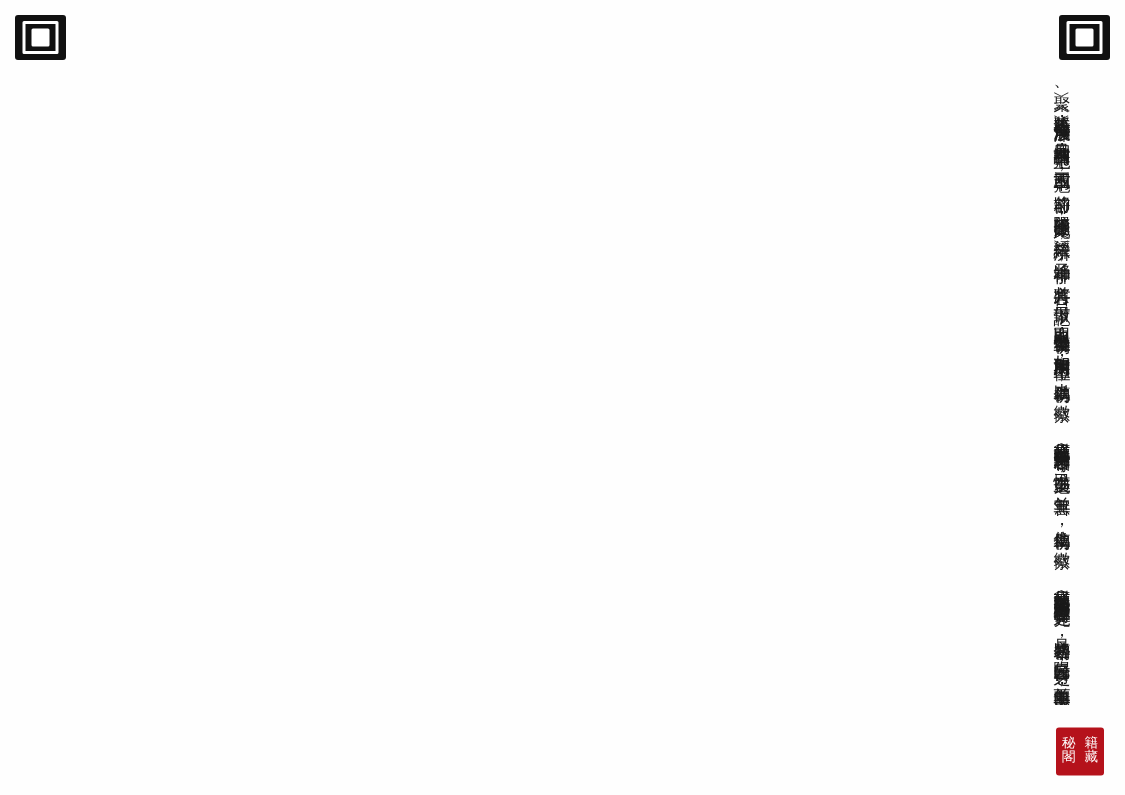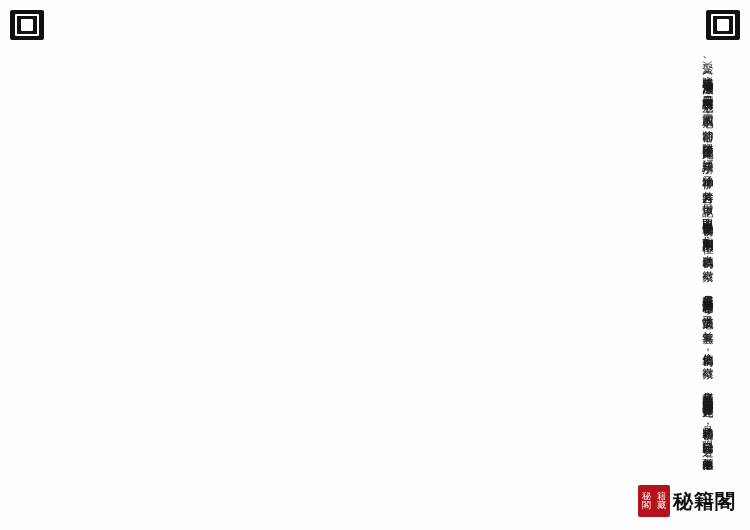--- a/index.html
+++ b/index.html
@@ -133,16 +133,15 @@
       <div class="col indent-1">見之將皆初傳，陽幹元巳日有之，並無申丙庚壬書，取幹，陽爲初傳用之矣，何必</div>
     </div>
 
   <div class="stamp">
     <div class="stamp-seal" id="sealBox">
         <span>秘</span>
         <span>籍</span>
         <span>閣</span>
         <span>藏</span>
       </div>
-    <div class="stamp-text">秘籍閣</div>
   </div>
 
 </div>
 
 </body></html>

